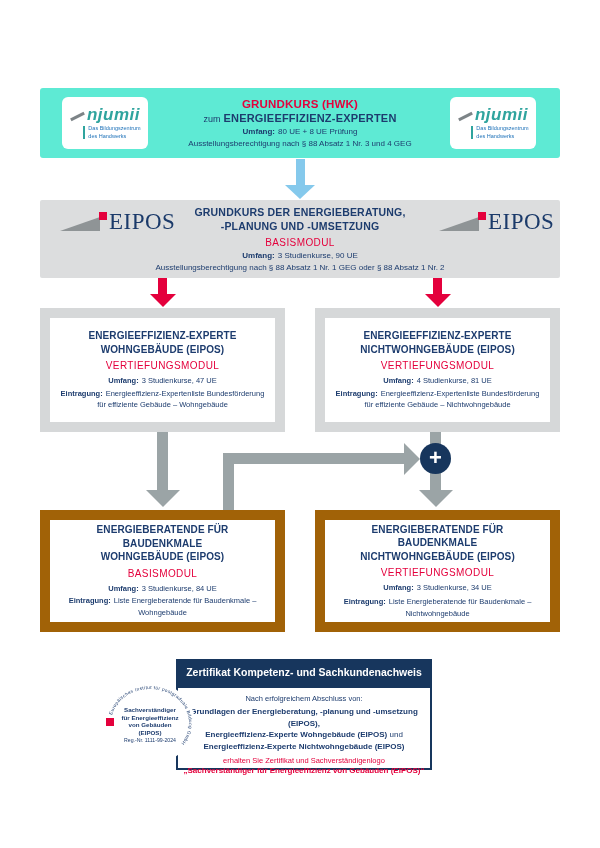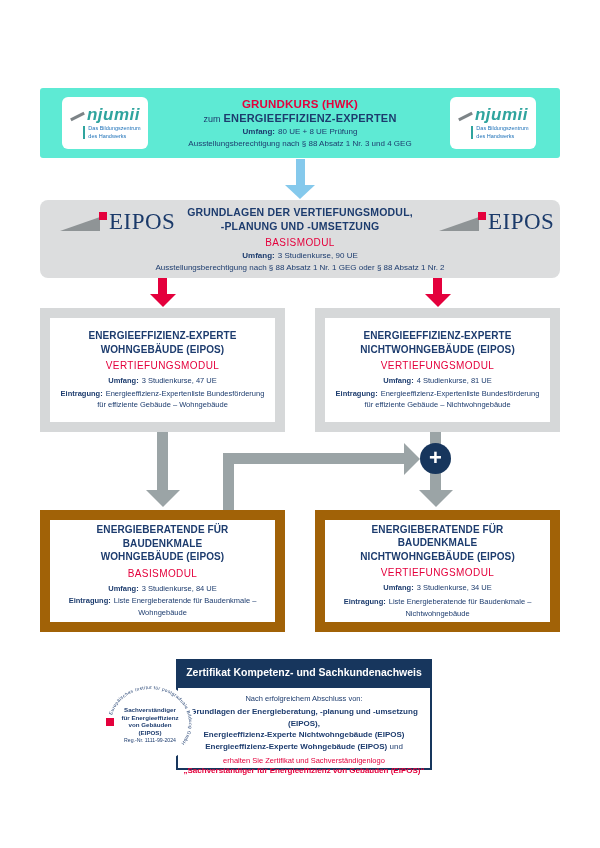--- a/index.html
+++ b/index.html
@@ -28,21 +28,21 @@
   .nj-bar { width:2px; height:13px; background:#2fa49e; margin-right:3px; }
   .nj-tag { color:#1d71b8; font-size:5.5px; line-height:1.3; text-align:left; }
 
   
   .shaft { position:absolute; }
   .head-down { position:absolute; width:0; height:0; }
   .head-right { position:absolute; width:0; height:0; }
 
   
   .basis-box { position:absolute; left:40px; top:200px; width:520px; height:78px;
-    background:#dcddde; border-radius:8px; display:flex; flex-direction:column;
+    background:#dcddde; border-radius:2px; display:flex; flex-direction:column;
     align-items:center; justify-content:center; text-align:center; }
   .bs-title { color:#1d3c6e; font-weight:bold; font-size:10.5px; line-height:1.3; letter-spacing:.2px; }
   .bs-module { color:#e4003c; font-size:10px; margin-top:3px; letter-spacing:.4px; }
   .bs-line { color:#1d3c6e; font-size:8px; margin-top:3px; }
 
   
   .eipos { position:absolute; top:8px; width:105px; height:30px; }
   .eipos.left { left:20px; } .eipos.right { right:16px; }
   .ep-tri { position:absolute; left:0; top:9px; width:40px; height:14px; background:#8f9496;
     clip-path:polygon(0 100%, 100% 0, 100% 100%); }
@@ -133,21 +133,21 @@
       <div class="ep-tri"></div>
       <div class="ep-sq"></div>
       <div class="ep-word">EIPOS</div>
     </div>
     <div class="eipos right">
       <div class="ep-tri"></div>
       <div class="ep-sq"></div>
       <div class="ep-word">EIPOS</div>
     </div>
     <div class="bs-title">
-      <div>GRUNDLAGEN DER VERTIEFUNGSMODUL,</div>
+      <div>GRUNDKURS DER ENERGIEBERATUNG,</div>
       <div>-PLANUNG UND -UMSETZUNG</div>
     </div>
     <div class="bs-module">BASISMODUL</div>
     <div class="bs-line">
       <span class="lbl">Umfang:</span><span>3 Studienkurse, 90 UE</span>
     </div>
     <div class="bs-line">Ausstellungsberechtigung nach § 88 Absatz 1 Nr. 1 GEG oder § 88 Absatz 1 Nr. 2</div>
   </div>
 
   <div>
@@ -231,24 +231,24 @@
     <div class="mb-line" style="margin-top:2px;">
       <span class="lbl">Eintragung:</span><span>Liste Energieberatende für Baudenkmale – Nichtwohngebäude</span>
     </div>
   </div>
 
   <div class="cert-header">Zertifikat Kompetenz- und Sachkundenachweis</div>
 
   <div class="cert-body">
     <div class="cb-intro">Nach erfolgreichem Abschluss von:</div>
     <div class="cb-course">Grundlagen der Energieberatung, -planung und -umsetzung (EIPOS),</div>
-    <div class="cb-course">Energieeffizienz-Experte Nichtwohngebäude (EIPOS)</div>
     <div class="cb-course">
       <span>Energieeffizienz-Experte Wohngebäude (EIPOS)</span><span class="suffix"> und</span>
     </div>
+    <div class="cb-course">Energieeffizienz-Experte Nichtwohngebäude (EIPOS)</div>
     <div class="cb-result1">erhalten Sie Zertifikat und Sachverständigenlogo</div>
     <div class="cb-result2">„Sachverständiger für Energieeffizienz von Gebäuden (EIPOS)“</div>
   </div>
 
   <div class="seal-wrap">
     <svg width="92" height="84" viewBox="0 0 92 84" xmlns="http://www.w3.org/2000/svg">
       <ellipse cx="46" cy="42" rx="45" ry="41" fill="#ffffff"></ellipse>
       <path id="sealRing" d="M 7 42 A 39 34 0 1 1 85 42 A 39 34 0 1 1 7 42" fill="none"></path>
       <text font-size="4.6" fill="#1d3c6e" letter-spacing="0.4" font-family="Liberation Sans, sans-serif">
         <textPath href="#sealRing" startOffset="8">Europäisches Institut für postgraduale Bildung GmbH</textPath>

